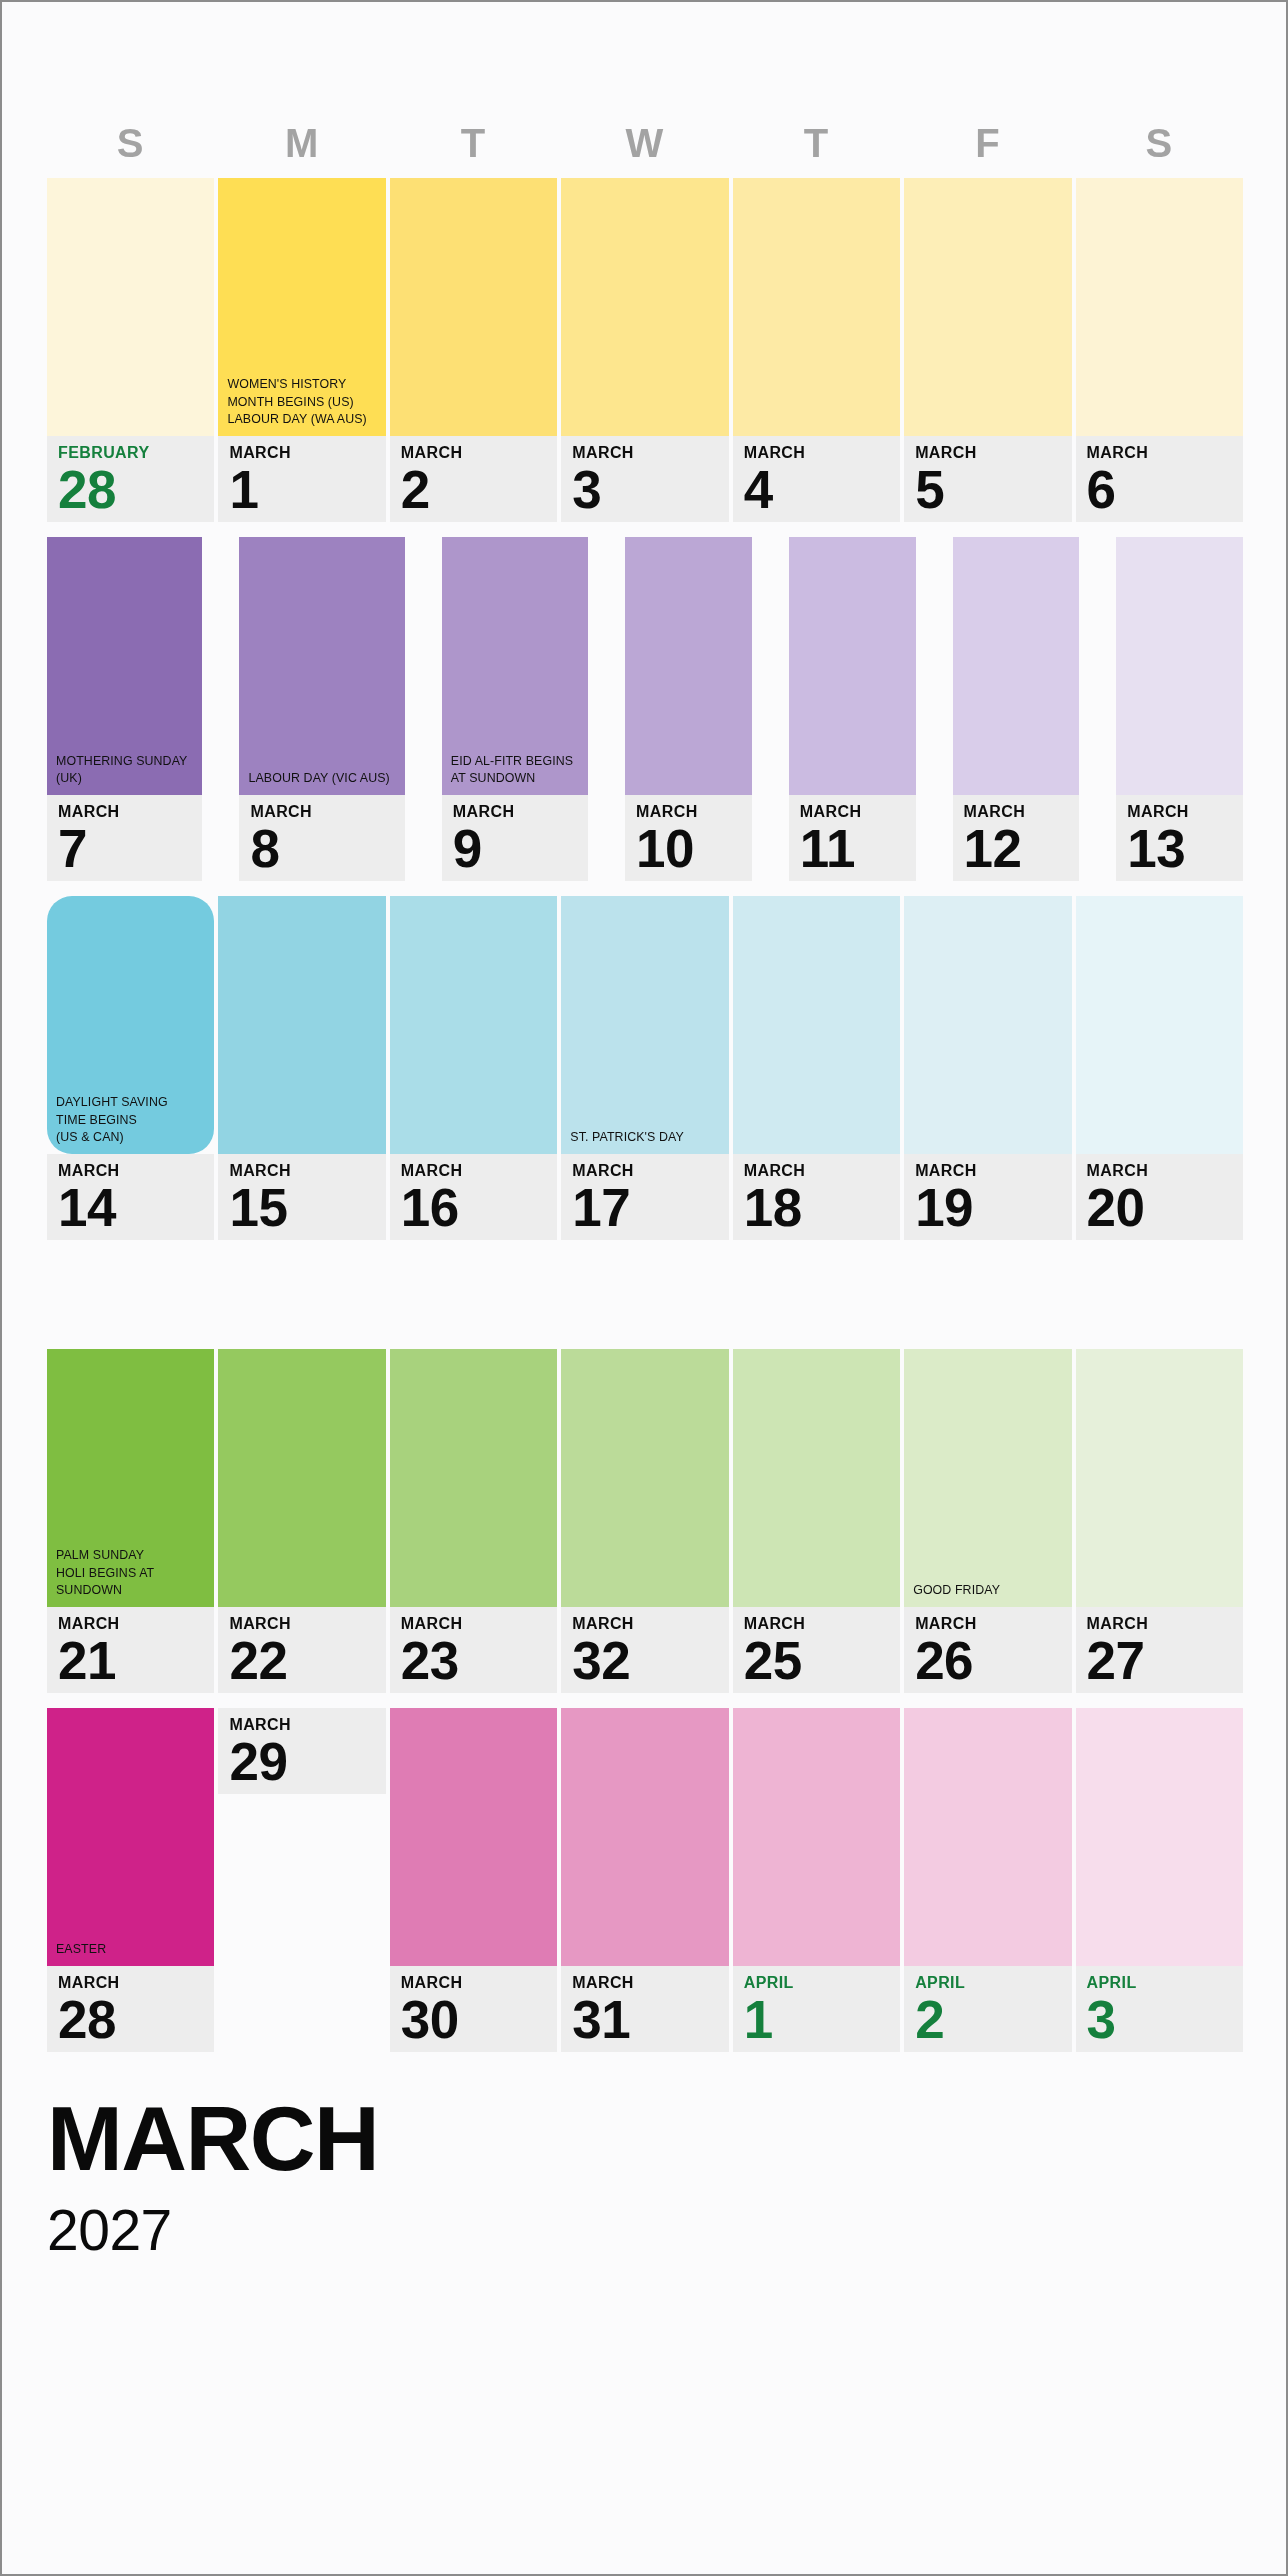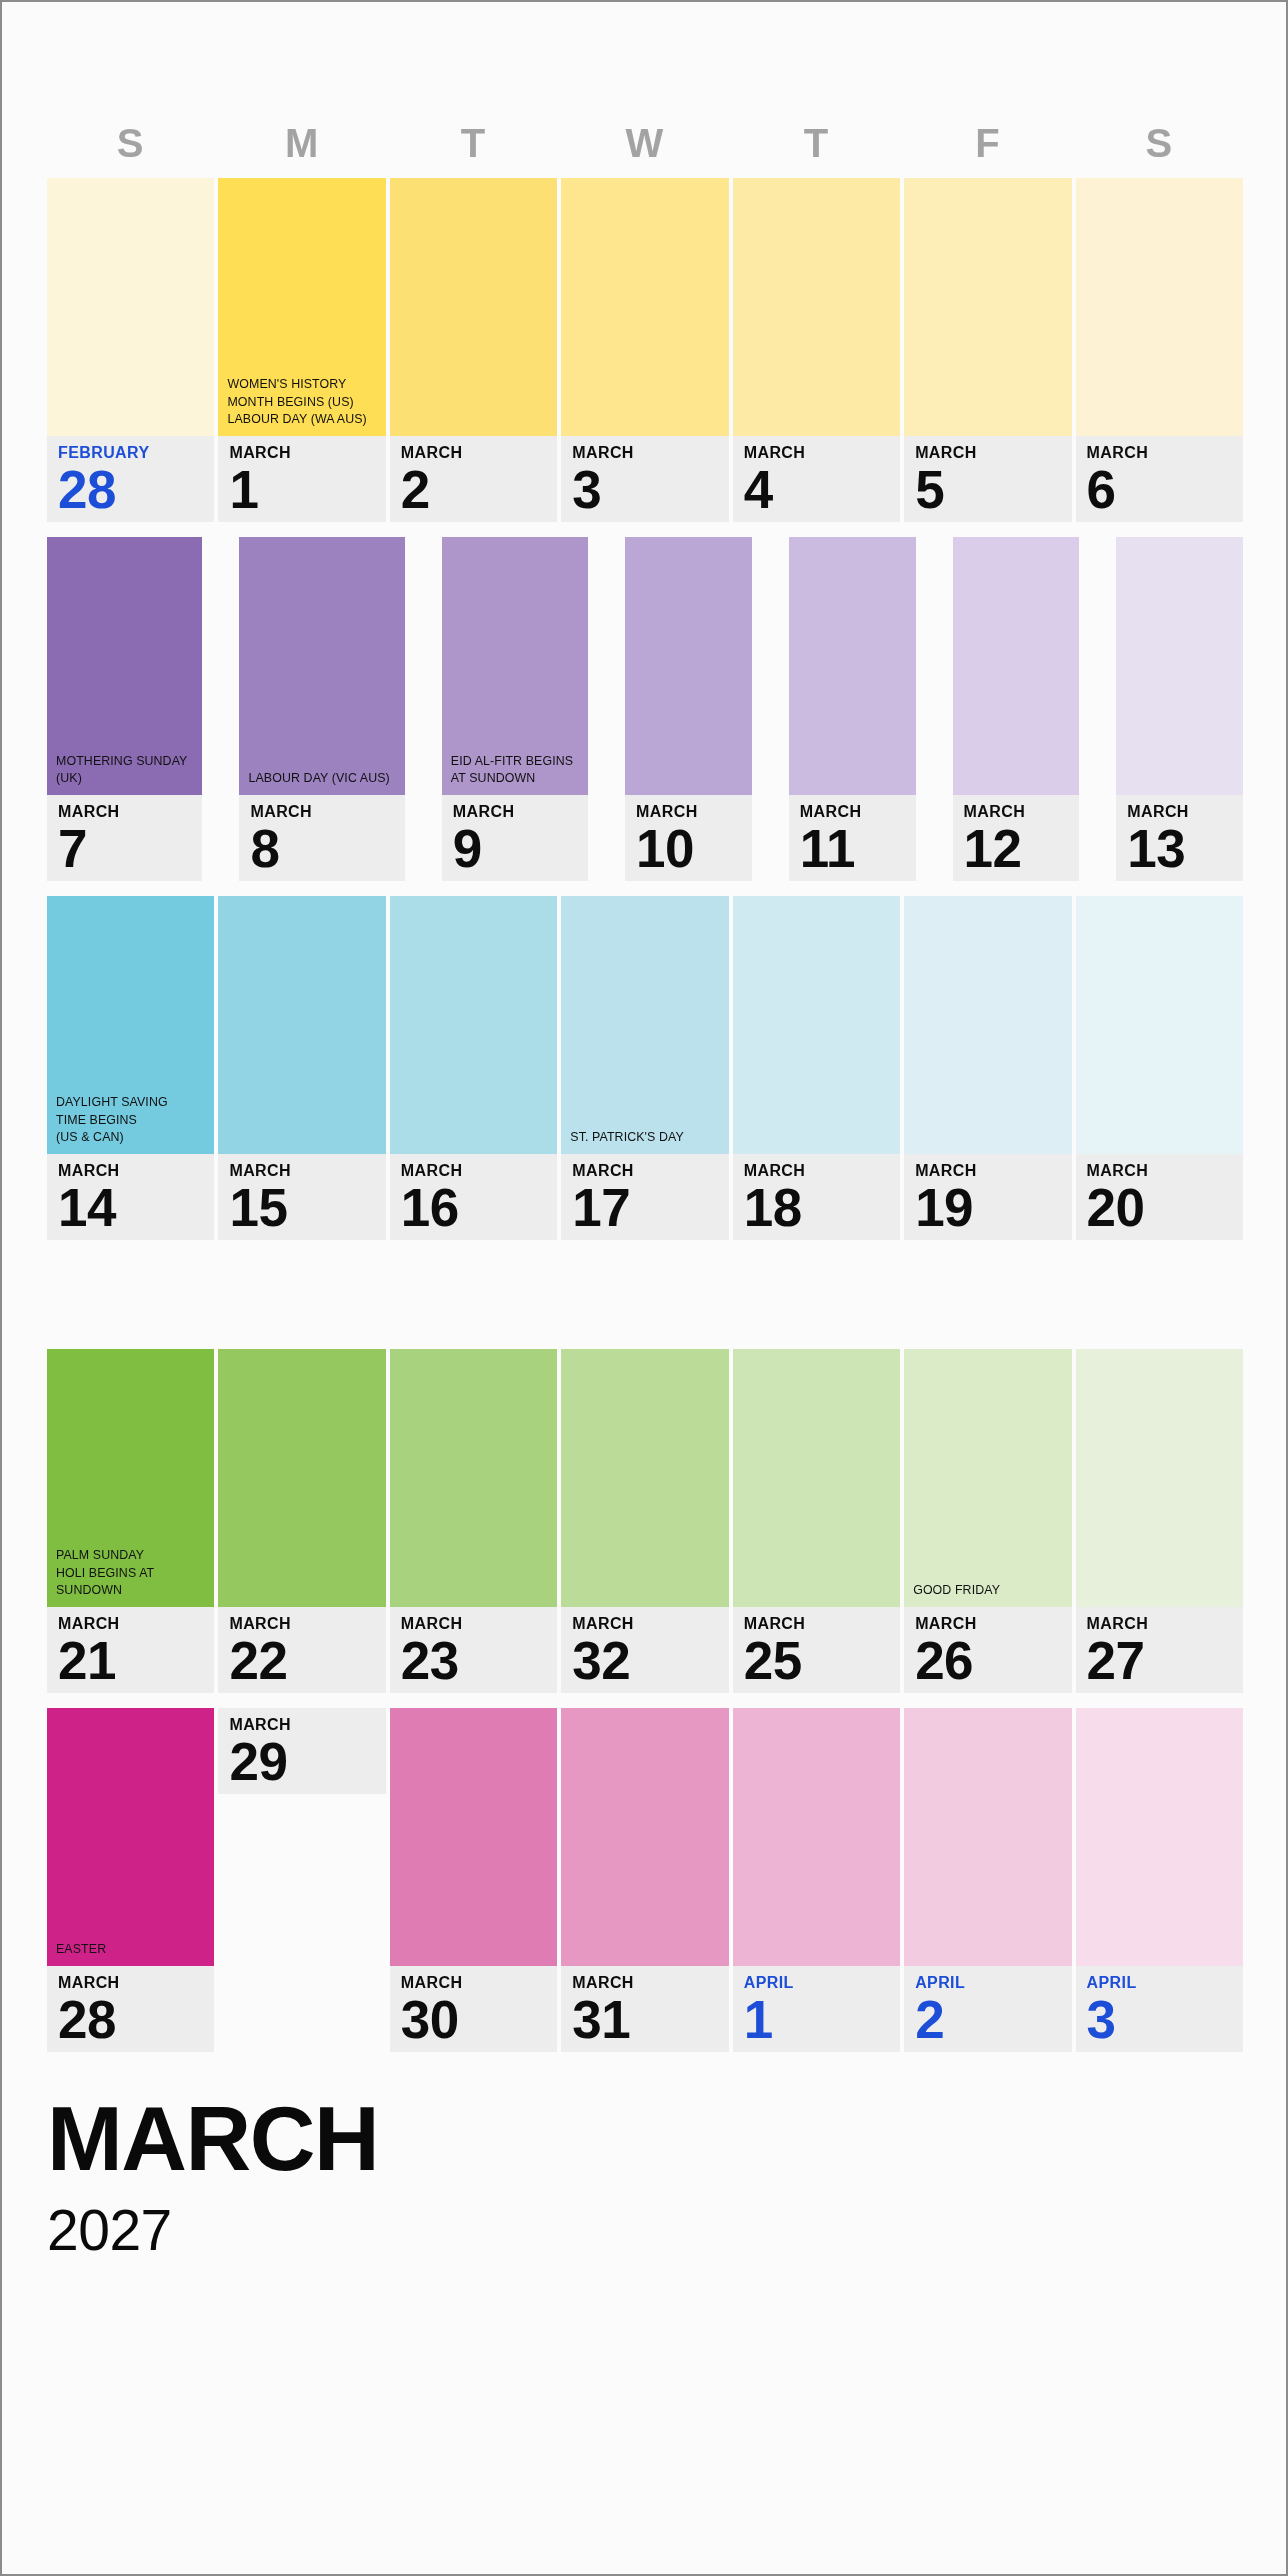--- a/index.html
+++ b/index.html
@@ -94,21 +94,21 @@
     margin-bottom: 1px;
   }
   .day-num {
     font-size: 53px;
     font-weight: bold;
     color: #0d0d0d;
     line-height: 1.02;
     letter-spacing: -0.5px;
   }
   .day.muted .month-name,
-  .day.muted .day-num { color: #1d4ed8; }
+  .day.muted .day-num { color: #15803d; }
 
   
   #footer-title {
     position: absolute;
     left: 45px;
     top: 2091px;
     width: 694px;
   }
   #month-big {
     font-size: 91px;
@@ -280,21 +280,21 @@
             <div class="events"></div>
           </div>
           <div class="day-label">
             <div class="month-name">MARCH</div>
             <div class="day-num">13</div>
           </div>
         </div>
       </div>
       <div class="week" style="top: 894px; height: 344px;">
         <div class="day">
-          <div class="day-color" style="background: rgb(116, 203, 223); height: 258px;">
+          <div class="day-color" style="background: rgb(116, 203, 223); height: 258px; border-radius: 25px;">
             <div class="events">
               <div class="event-line">DAYLIGHT SAVING</div>
               <div class="event-line">TIME BEGINS</div>
               <div class="event-line">(US &amp; CAN)</div>
             </div>
           </div>
           <div class="day-label">
             <div class="month-name">MARCH</div>
             <div class="day-num">14</div>
           </div>

